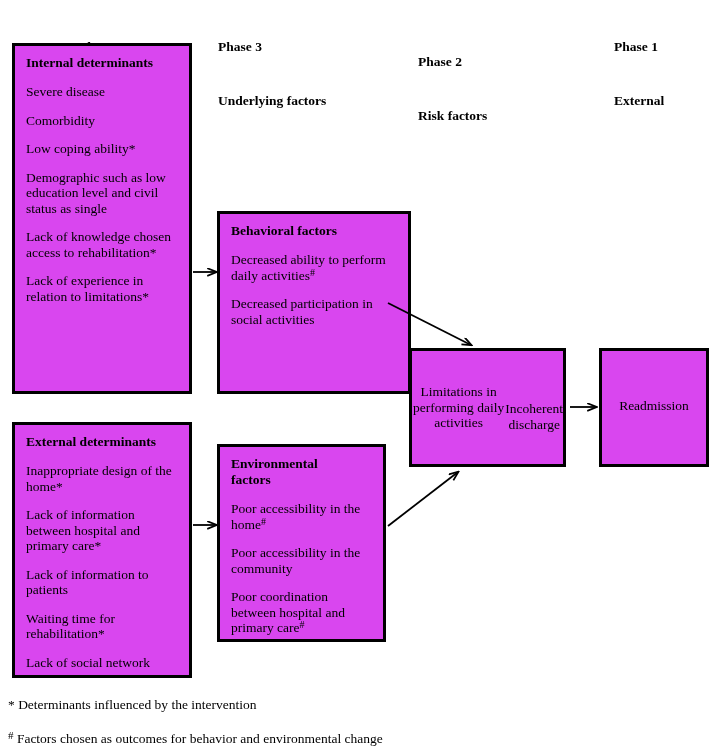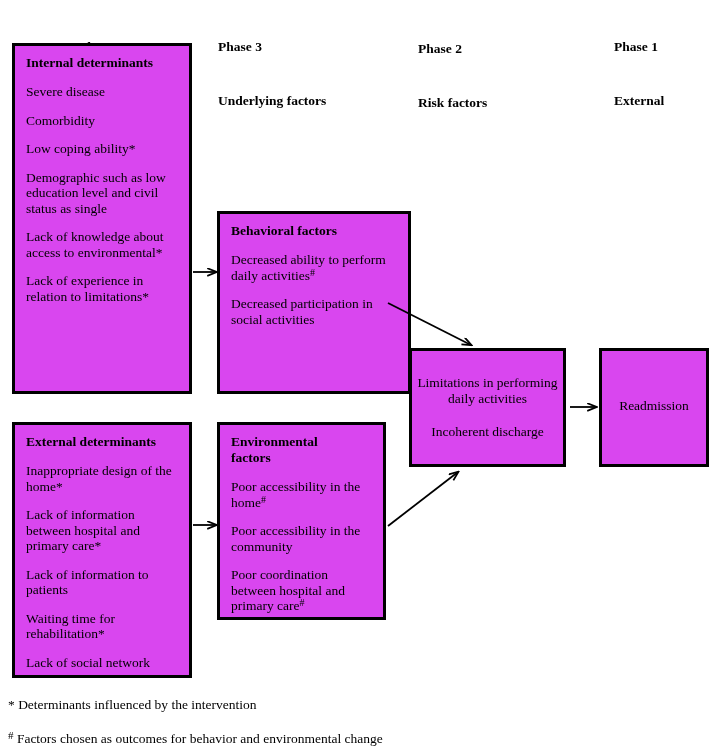--- a/index.html
+++ b/index.html
@@ -54,21 +54,21 @@
   .item:last-child { margin-bottom: 0; }
   .item sup {
     font-size: 10px;
     line-height: 0;
     vertical-align: 0.42em;
   }
   .center-box .box-inner {
     padding: 0;
     height: 100%;
     display: flex;
-    flex-direction: column;
+    flex-direction: row;
     align-items: center;
     justify-content: center;
     text-align: center;
   }
   .center-box .item {
     margin-bottom: 0;
     text-align: center;
   }
   .center-box .item.gap { margin-top: 18px; }
 
@@ -110,37 +110,37 @@
 <div id="canvas">
 
   <div class="phase-head" style="left:79px; top:2px;">
     <span class="ph-line">Phase 4</span>
     <span class="ph-line">Determinants</span>
   </div>
   <div class="phase-head" style="left:218px; top:2px;">
     <span class="ph-line">Phase 3</span>
     <span class="ph-line">Underlying factors</span>
   </div>
-  <div class="phase-head" style="left:418px; top:4px;">
+  <div class="phase-head" style="left:418px; top:17px;">
     <span class="ph-line">Phase 2</span>
     <span class="ph-line">Risk factors</span>
   </div>
   <div class="phase-head" style="left:614px; top:2px;">
     <span class="ph-line">Phase 1</span>
     <span class="ph-line">External</span>
   </div>
 
   <div class="box" style="left:12px; top:43px; width:180px; height:351px;">
     <div class="box-inner">
       <div class="box-title">Internal determinants</div>
       <div class="item">Severe disease</div>
       <div class="item">Comorbidity</div>
       <div class="item">Low coping ability*</div>
       <div class="item">Demographic such as low education level and civil status as single</div>
-      <div class="item">Lack of knowledge about access to environmental*</div>
+      <div class="item">Lack of knowledge chosen access to rehabilitation*</div>
       <div class="item">Lack of experience in relation to limitations*</div>
     </div>
   </div>
 
   <div class="box" style="left:12px; top:422px; width:180px; height:256px;">
     <div class="box-inner">
       <div class="box-title">External determinants</div>
       <div class="item">Inappropriate design of the home*</div>
       <div class="item">Lack of information between hospital and primary care*</div>
       <div class="item">Lack of information to patients</div>
@@ -150,21 +150,21 @@
   </div>
 
   <div class="box" style="left:217px; top:211px; width:194px; height:183px;">
     <div class="box-inner">
       <div class="box-title">Behavioral factors</div>
       <div class="item">Decreased ability to perform daily activities<sup>#</sup></div>
       <div class="item">Decreased participation in social activities</div>
     </div>
   </div>
 
-  <div class="box" style="left:217px; top:422px; width:169px; height:198px;">
+  <div class="box" style="left:217px; top:444px; width:169px; height:198px;">
     <div class="box-inner">
       <div class="box-title">Environmental<br>factors</div>
       <div class="item">Poor accessibility in the home<sup>#</sup></div>
       <div class="item">Poor accessibility in the community</div>
       <div class="item">Poor coordination between hospital and primary care<sup>#</sup></div>
     </div>
   </div>
 
   <div class="box center-box" style="left:409px; top:348px; width:157px; height:119px;">
     <div class="box-inner">

